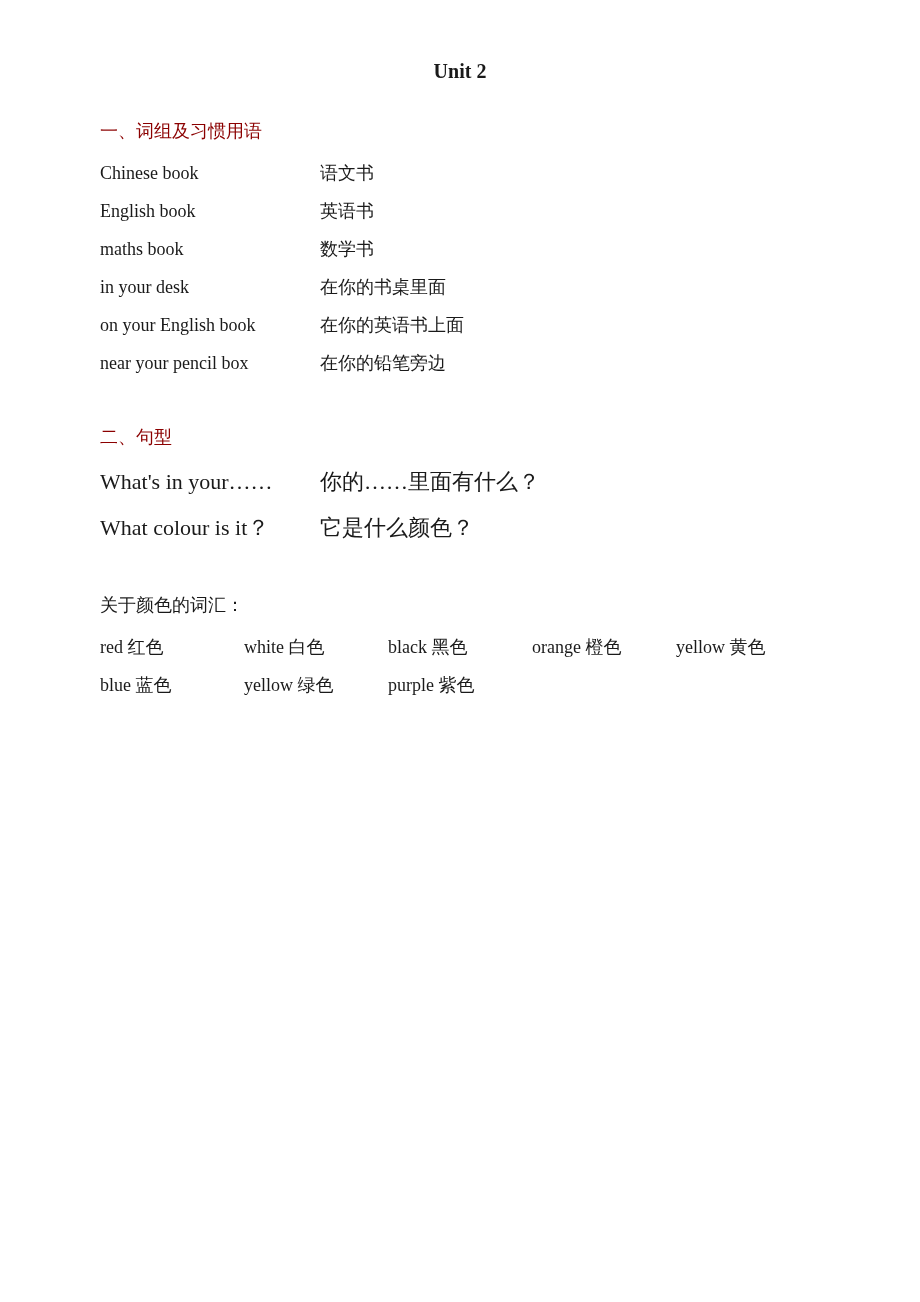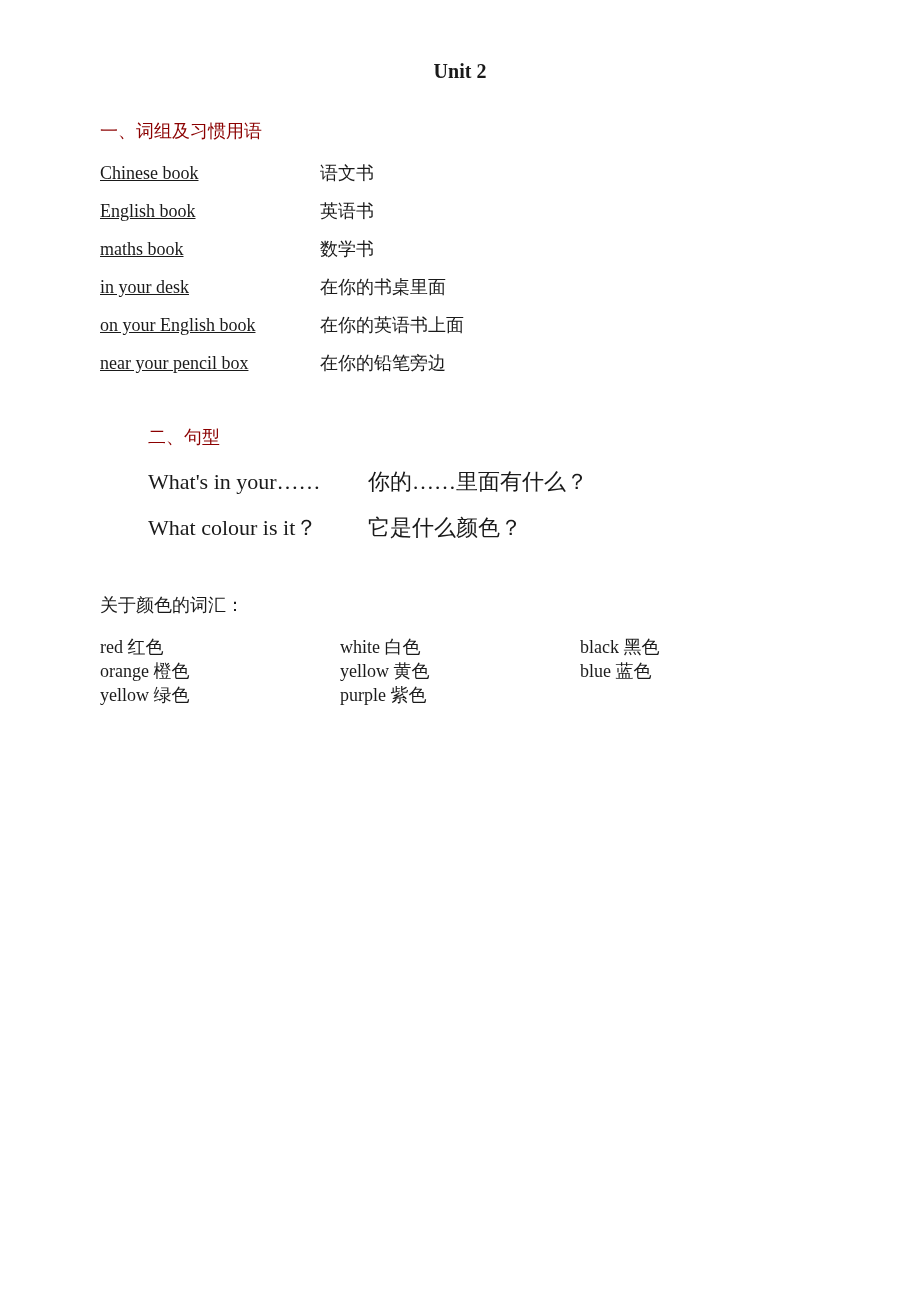--- a/index.html
+++ b/index.html
@@ -29,29 +29,27 @@
     }
     .vocab-row {
       display: flex;
       align-items: baseline;
       margin-bottom: 14px;
       font-size: 18px;
     }
     .vocab-en {
       min-width: 220px;
       font-family: "Times New Roman", serif;
-      text-decoration: underline;
     }
     .vocab-cn {
       font-family: "SimSun", "STSong", serif;
     }
     .section-gap {
       margin-top: 50px;
       margin-bottom: 18px;
-      margin-left: 48px;
     }
     .sentence-row {
       display: flex;
       align-items: baseline;
       margin-bottom: 16px;
       font-size: 22px;
     }
     .sentence-en {
       min-width: 220px;
       font-family: "Times New Roman", serif;
@@ -59,21 +57,22 @@
     .sentence-cn {
       font-family: "SimSun", "STSong", serif;
     }
     .color-section-label {
       font-size: 18px;
       font-family: "SimSun", "STSong", serif;
       margin-bottom: 18px;
     }
     .color-grid {
       display: grid;
-      grid-template-columns: 1fr 1fr 1fr;
+      grid-template-columns: 1fr 1fr 1fr 1fr 1fr;
+      row-gap: 14px;
     }
     .color-item {
       font-size: 18px;
     }
     .color-item-en {
       font-family: "Times New Roman", serif;
     }
     .color-item-cn {
       font-family: "SimSun", "STSong", serif;
     }

